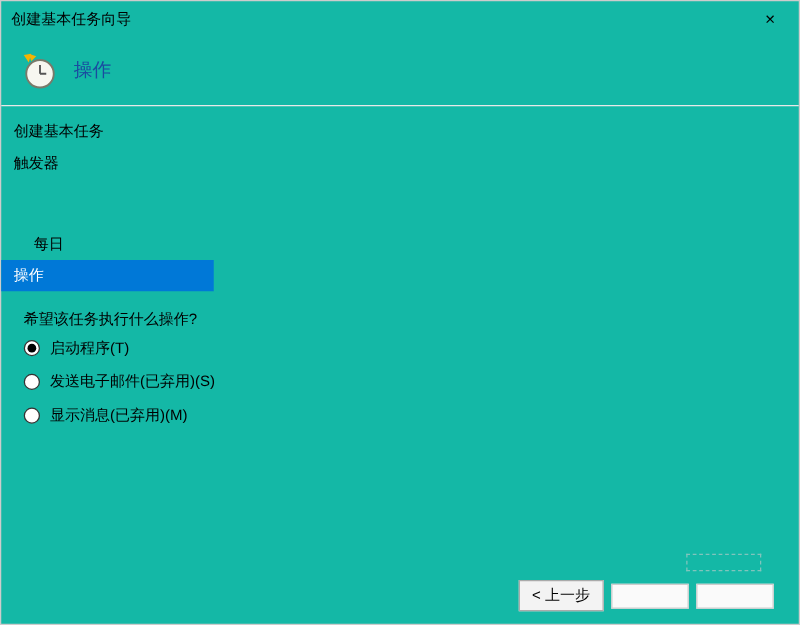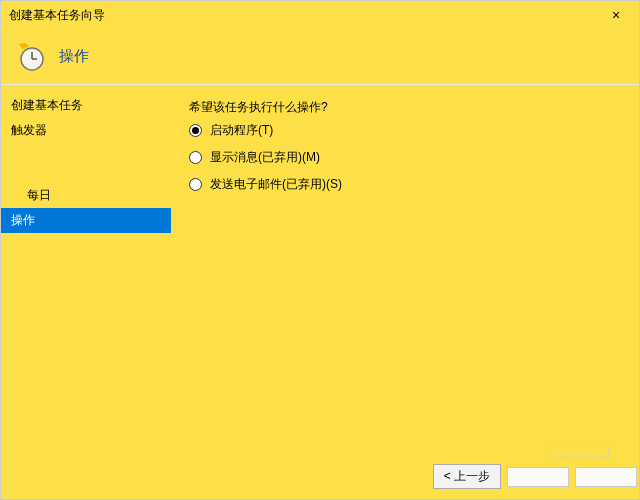--- a/index.html
+++ b/index.html
@@ -9,21 +9,21 @@
     background: #fff;
     width: 640px;
     height: 500px;
     overflow: hidden;
     color: #000;
   }
   .window {
     width: 640px;
     height: 500px;
     border: 1px solid #ccc;
-    background: #fde047;
+    background: #14b8a6;
     position: relative;
   }
   .titlebar {
     height: 28px;
     display: flex;
     align-items: center;
     justify-content: space-between;
     padding: 0 8px;
     font-size: 12px;
   }
@@ -46,20 +46,21 @@
     width: 30px; height: 30px;
     position: relative;
   }
   .header .page-title {
     font-size: 15px;
     color: #1a4aa0;
   }
   .body {
     display: flex;
     height: 370px;
+    flex-direction: column;
   }
   .sidebar {
     width: 170px;
     padding-top: 8px;
   }
   .sidebar-item {
     padding: 4px 10px;
     font-size: 12px;
     cursor: default;
   }
@@ -93,21 +94,21 @@
     background: #fff;
   }
   .radio.checked::after {
     content: "";
     width: 7px; height: 7px;
     background: #000;
     border-radius: 50%;
   }
   .footer {
     position: absolute;
-    right: 2px;
+    right: 20px;
     bottom: 10px;
     display: flex;
     gap: 6px;
     align-items: center;
   }
   .btn {
     border: 1px solid #aaa;
     background: #f3f3f3;
     padding: 3px 10px;
     font-size: 12px;
@@ -162,25 +163,25 @@
 
     <div class="content">
       <div class="prompt">希望该任务执行什么操作?</div>
 
       <div class="radio-row">
         <span class="radio checked"></span>
         <span>启动程序(T)</span>
       </div>
       <div class="radio-row">
         <span class="radio"></span>
-        <span>显示消息(已弃用)(M)</span>
+        <span>发送电子邮件(已弃用)(S)</span>
       </div>
       <div class="radio-row">
         <span class="radio"></span>
-        <span>发送电子邮件(已弃用)(S)</span>
+        <span>显示消息(已弃用)(M)</span>
       </div>
     </div>
   </div>
 
   <div class="footer-deco"></div>
 
   <div class="footer">
     <div class="btn">&lt; 上一步</div>
     <div class="btn-stub"></div>
     <div class="btn-stub"></div>

